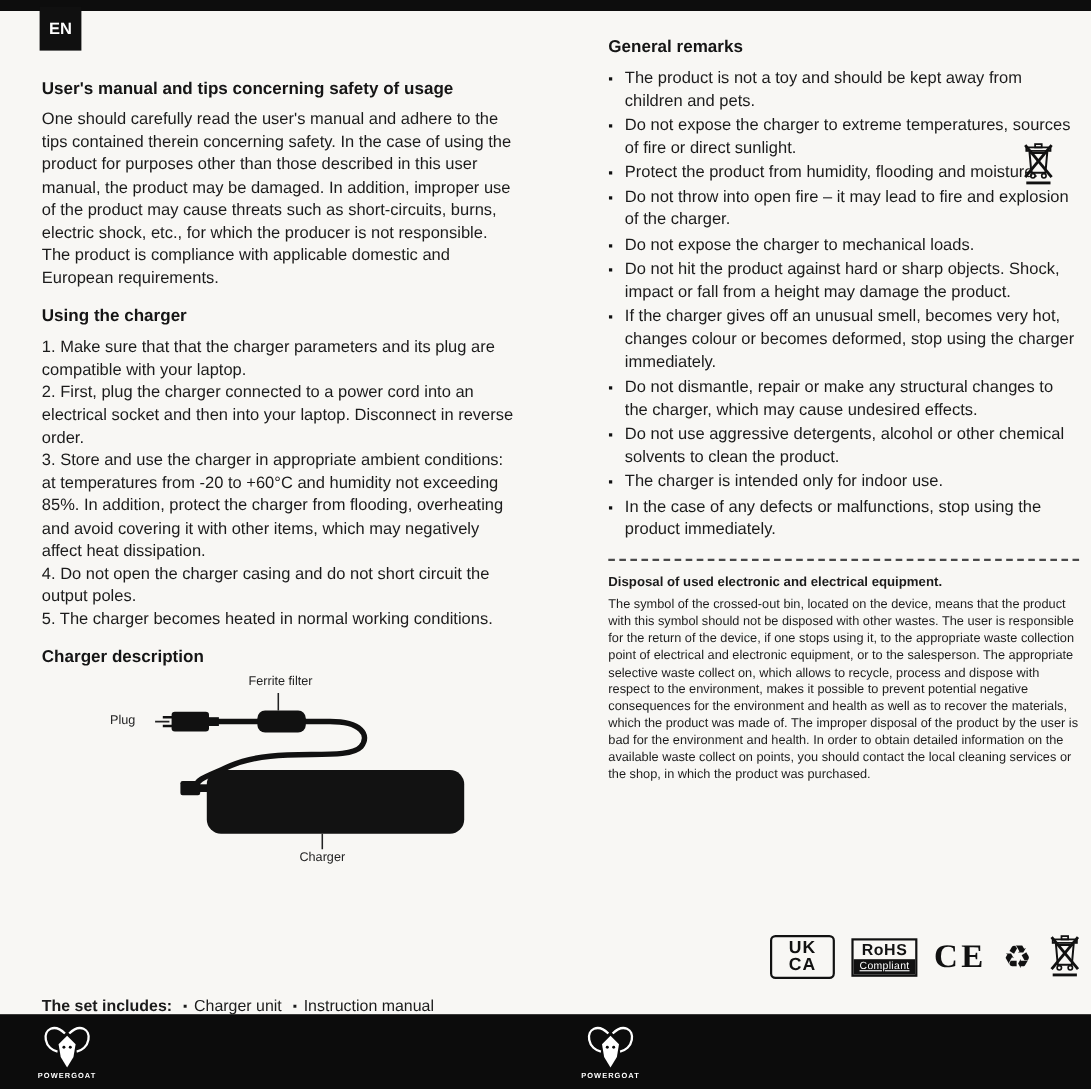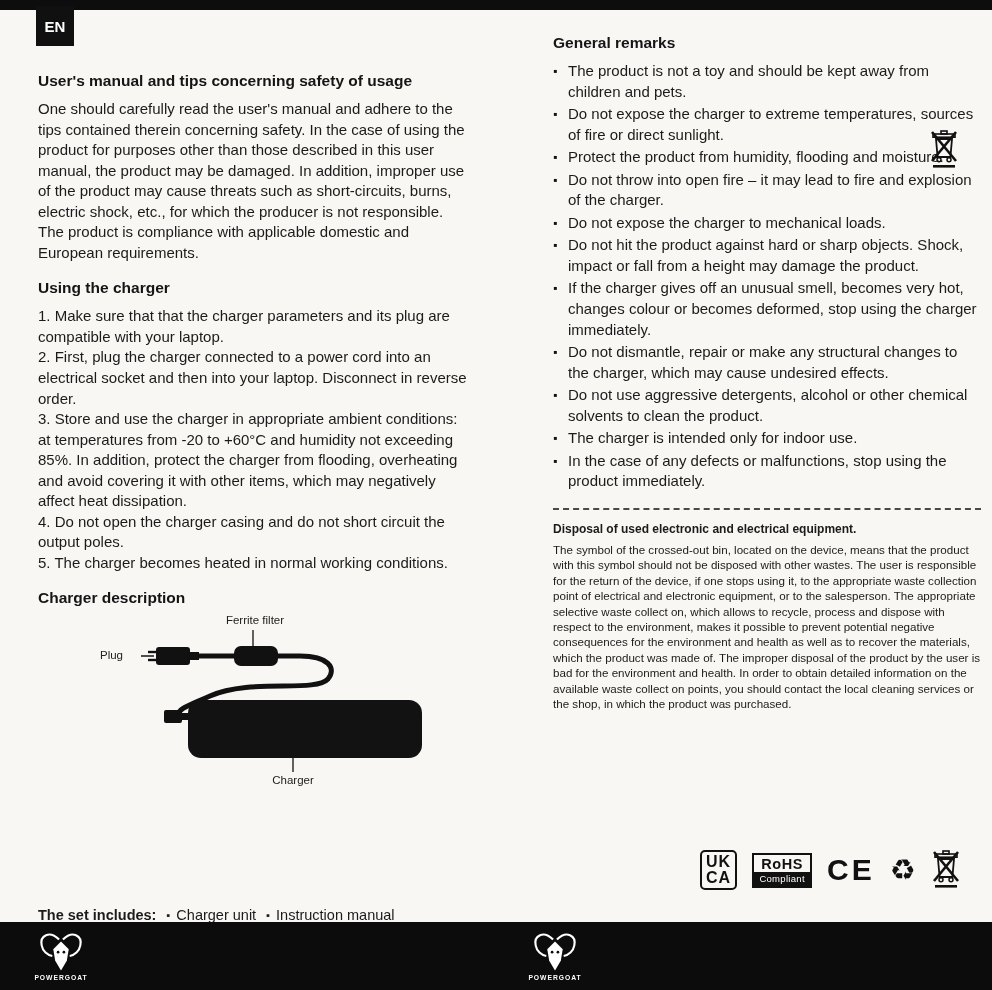--- a/index.html
+++ b/index.html
@@ -45,27 +45,27 @@
     font-size:14.5px;
   }
   .set-includes .lbl{font-weight:700;}
   .set-item{display:flex;align-items:center;gap:6px;}
   .set-item .sq-b{font-size:11px;}
   
   .marks{
     position:absolute;left:700px;top:846px;display:flex;align-items:center;gap:15px;height:48px;
   }
   .ukca{
-    border:2.5px solid #111;border-radius:5px;padding:2px 4px;text-align:center;
+    border:2.5px solid #111;border-radius:5px;padding:2px 15px;text-align:center;
     font-weight:800;font-size:16px;line-height:1.0;letter-spacing:1px;color:#111;
   }
   .rohs{border:2.5px solid #111;text-align:center;min-width:56px;color:#111;}
   .rohs .rohs-top{font-weight:800;font-size:14.5px;padding:1px 4px 0 4px;letter-spacing:0.5px;}
-  .rohs .rohs-bottom{background:#111;color:#fff;font-size:9.5px;padding:1.5px 3px;letter-spacing:0.3px;}
-  .ce{font-size:30px;font-weight:600;letter-spacing:3px;color:#111;font-family:Liberation Sans, sans-serif;}
+  .rohs .rohs-bottom{background:#111;color:#fff;font-size:9.5px;padding:1.5px 3px;letter-spacing:0.3px;text-decoration:underline;}
+  .ce{font-size:30px;font-weight:600;letter-spacing:3px;color:#111;font-family:Liberation Serif, serif;}
   .recycle{font-size:29px;color:#111;line-height:1;font-family:"DejaVu Sans",sans-serif;}
   
   .weee-top{position:absolute;left:929px;top:127px;}
   
   .footer-bar{position:absolute;left:0;bottom:0;width:100%;height:68px;background:#0c0c0c;}
   .goat{position:absolute;top:5px;}
   .goat-1{left:32px;}
   .goat-2{left:526px;}
 </style>
 </head>

